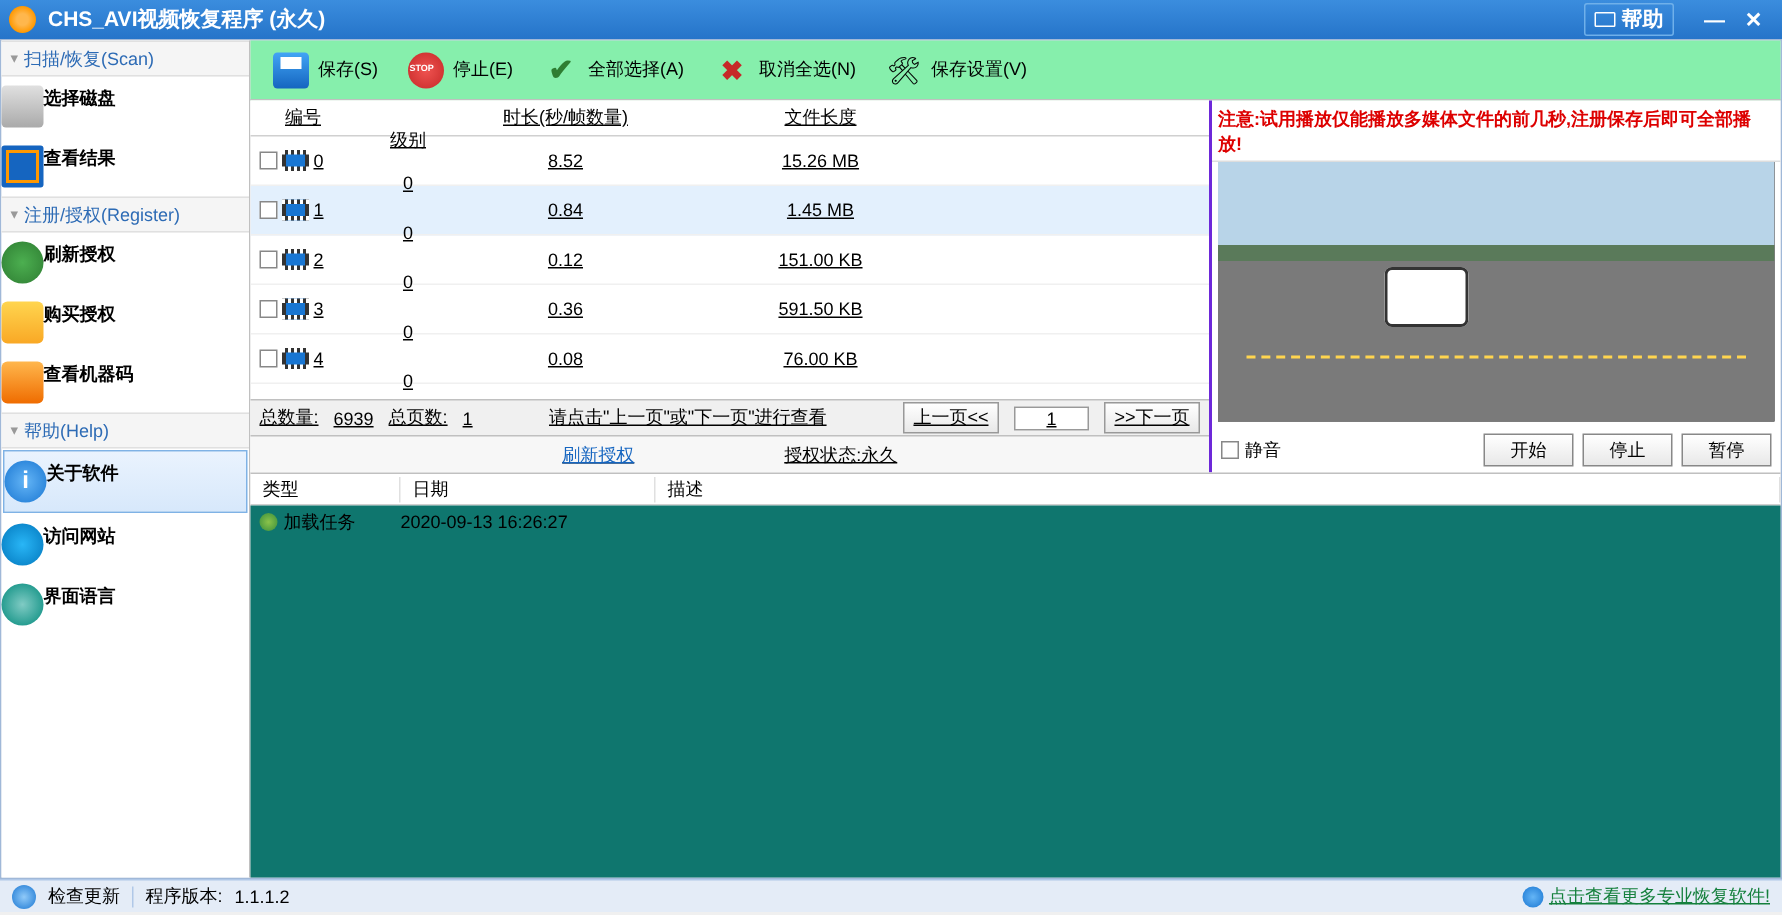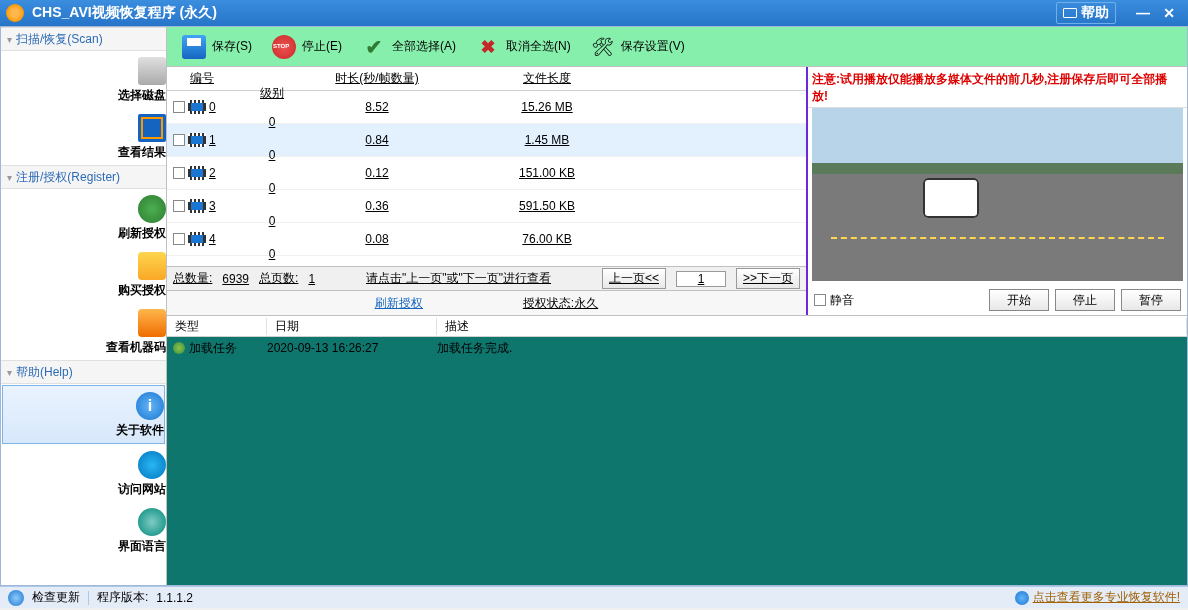--- a/index.html
+++ b/index.html
@@ -13,21 +13,21 @@
 .help-btn-box { display: flex; align-items: center; gap: 4px; margin-right: 14px; cursor: pointer; border: 1px solid #6fb0ea; padding: 1px 6px; border-radius: 2px; }
 .help-btn-box .sq { width: 14px; height: 10px; border: 1px solid #fff; border-radius: 1px; }
 
 
 .main { display: flex; height: 560px; border: 1px solid #a0b8d8; }
 
 
 .sidebar { width: 166px; background: #fff; border-right: 1px solid #c0c0c0; display: flex; flex-direction: column; }
 .sb-group-head { height: 24px; display: flex; align-items: center; padding: 0 6px; background: #f5f5f5; border-top: 1px solid #e0e0e0; border-bottom: 1px solid #e0e0e0; color: #2d6bb5; }
 .sb-group-head .chev { margin-right: 4px; font-size: 10px; color: #999; }
-.sb-item { display: flex; flex-direction: column; align-items: flex-end; padding: 6px 0 4px; cursor: pointer; }
+.sb-item { display: flex; flex-direction: row; align-items: flex-start; padding: 6px 0 4px; cursor: pointer; }
 .sb-item.selected { background: linear-gradient(#eaf3fe, #d7e8fb); border: 1px solid #7fb2e5; margin: 1px; }
 .sb-item .icon { width: 28px; height: 28px; margin-bottom: 2px; }
 .sb-item .label { font-weight: bold; color: #000; }
 
 .icon-disk { background: linear-gradient(#e0e0e0, #aaa); border-radius: 3px; }
 .icon-result { background: #1565c0; border-radius: 2px; position: relative; }
 .icon-result::after { content: ""; position: absolute; inset: 3px; border: 2px solid #ff9800; }
 .icon-refresh { background: radial-gradient(circle, #4caf50, #2e7d32); border-radius: 50%; }
 .icon-key { background: linear-gradient(#ffd54f, #f9a825); border-radius: 4px; }
 .icon-view { background: linear-gradient(#ffb74d, #ef6c00); border-radius: 4px; position: relative; }
@@ -97,21 +97,21 @@
 .lc-type { width: 100px; } .lc-date { width: 170px; } .lc-desc { flex: 1; }
 .log-body { flex: 1; background: #0f766e; overflow: hidden; }
 .log-row { display: flex; height: 22px; align-items: center; }
 .log-row .bullet { width: 12px; height: 12px; background: radial-gradient(circle, #8bc34a, #388e3c); border-radius: 50%; margin: 0 4px 0 6px; }
 .log-row .lc-type { width: 78px; } .log-row .lc-date { width: 170px; }
 
 
 .status { height: 22px; background: #e4ecf7; border-top: 1px solid #b0c8e8; display: flex; align-items: center; padding: 0 8px; gap: 8px; }
 .status .upd-icon { width: 16px; height: 16px; background: radial-gradient(circle, #90caf9, #1976d2); border-radius: 50%; }
 .status .sep { width: 1px; height: 14px; background: #b0c8e8; }
-.status .right-link { margin-left: auto; color: #a16207; text-decoration: underline; cursor: pointer; display:flex; align-items:center; gap:4px; }
+.status .right-link { margin-left: auto; color: #15803d; text-decoration: underline; cursor: pointer; display:flex; align-items:center; gap:4px; }
 .status .info-icon { width: 14px; height: 14px; background: radial-gradient(circle, #64b5f6, #1976d2); border-radius: 50%; }
 </style>
 </head>
 <body>
 
 <div class="titlebar">
   <div class="app-icon"></div>
   <div class="title-text">CHS_AVI视频恢复程序   (永久)</div>
   <div class="help-btn-box">
     <span class="sq"></span>
@@ -295,21 +295,20 @@
     <div class="log-head">
       <div class="lc-type">类型</div>
       <div class="lc-date">日期</div>
       <div class="lc-desc">描述</div>
     </div>
     <div class="log-body" id="log-body">
         <div class="log-row">
           <span class="bullet"></span>
           <div class="lc-type">加载任务</div>
           <div class="lc-date">2020-09-13 16:26:27</div>
-          <div class="lc-desc">加载任务完成.</div>
         </div>
       </div>
   </div>
 </div>
 
 <div class="status">
   <div class="upd-icon"></div>
   <span style="cursor:pointer">检查更新</span>
   <div class="sep"></div>
   <span>程序版本:</span>

